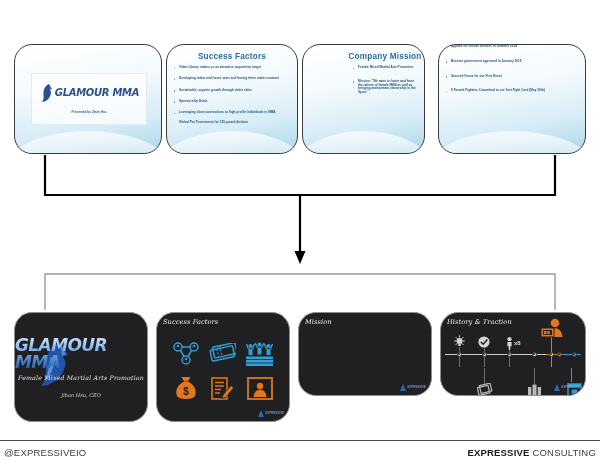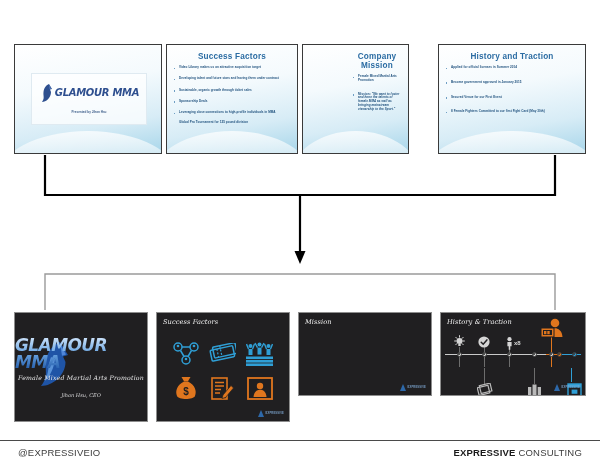--- a/index.html
+++ b/index.html
@@ -10,20 +10,21 @@
     font-family:"Liberation Sans", sans-serif;
     position:relative;
     overflow:hidden;
   }
 
   
   .slide{
     position:absolute;
     box-sizing:border-box;
     overflow:hidden;
+    border-radius:18px;
   }
   .slide.before{
     border:1.5px solid #3a3a3a;
     background:linear-gradient(170deg,#ffffff 0%,#f4fafd 38%,#d7ecf6 72%,#a8d6ea 100%);
   }
   .slide.before::after{
     content:"";
     position:absolute;left:-12%;bottom:-42%;
     width:124%;height:62%;
     border-radius:50% 50% 0 0 / 72% 72% 0 0;
@@ -218,21 +219,21 @@
   
   #connector{position:absolute;left:0;top:150px;width:600px;height:160px;}
 
   
   #footer{
     position:absolute;left:0;bottom:0;
     width:600px;height:24px;
     border-top:1.5px solid #4a4a4a;
     display:flex;align-items:center;
     justify-content:space-between;
-    padding:0 18px;
+    padding:0 4px;
     box-sizing:border-box;
   }
   .f-left{font-size:9.5px;color:#3c3c3c;letter-spacing:.2px;}
   .f-right{font-size:9.5px;color:#3c3c3c;letter-spacing:.2px;}
   .f-right b{font-weight:700;color:#1a1a1a;}
 </style>
 </head>
 <body>
 
 <div id="row-before">
@@ -255,33 +256,32 @@
     <ul class="bullets">
       <li>Video Library makes us an attractive acquisition target</li>
       <li>Developing talent and future stars and having them under contract</li>
       <li>Sustainable, organic growth through ticket sales</li>
       <li>Sponsorship Deals</li>
       <li>Leveraging close connections to high-profile individuals in MMA</li>
       <li class="nobullet">Global Pro Tournament for 125 pound division</li>
     </ul>
   </div>
 
-  <div class="slide before" style="left:302px;top:44px;width:107px;height:110px;padding-left:43px;">
+  <div class="slide before" style="left:302px;top:44px;width:123px;height:110px;padding-left:43px;">
     <div class="bslide-title">Company Mission</div>
     <ul class="bullets">
       <li>Female Mixed Martial Arts Promotion</li>
       <li style="margin-top:10px;">
         <span class="lead">Mission:</span>
         <span class="quote">"We want to foster and hone the talents of female MMA as well as bringing mainstream viewership to the Sport."</span>
       </li>
     </ul>
   </div>
 
   <div class="slide before" style="left:438px;top:44px;width:148px;height:110px;">
-    <div class="bslide-title">History and Traction</div>
     <ul class="bullets">
       <li style="margin-bottom:11px;">Applied for official licenses in Summer 2014</li>
       <li style="margin-bottom:11px;">Become government approved in January 2015</li>
       <li style="margin-bottom:11px;">Secured Venue for our First Event</li>
       <li>8 Female Fighters Committed to our first Fight Card (May 30th)</li>
     </ul>
   </div>
 </div>
 
 <div id="connector">

